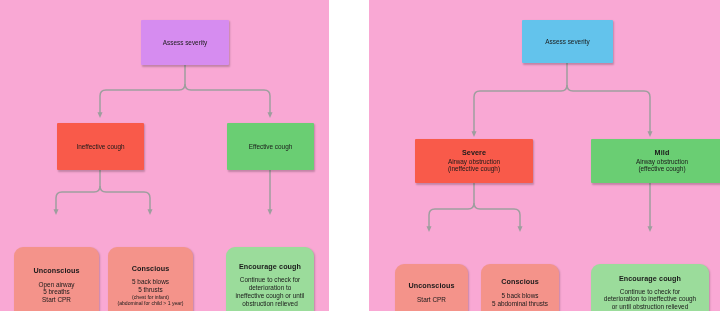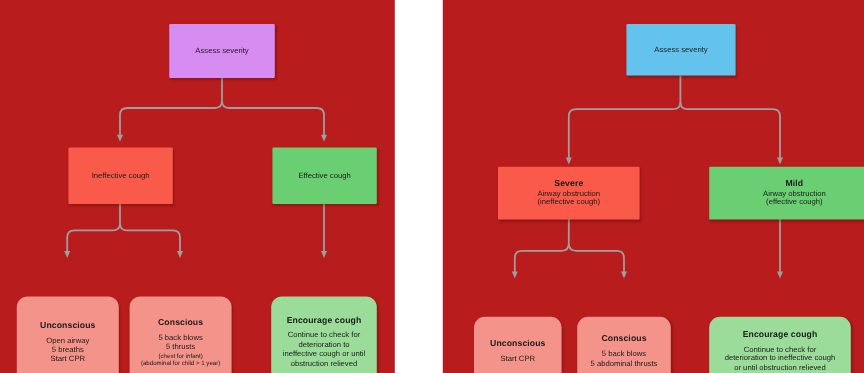--- a/index.html
+++ b/index.html
@@ -16,21 +16,21 @@
   .screen {
     position: relative;
     width: 720px;
     height: 311px;
     background: #ffffff;
   }
   .panel {
     position: absolute;
     top: 0;
     height: 311px;
-    background: #b91c1c;
+    background: #f9a8d4;
     overflow: hidden;
   }
   #panel-left  { left: 0px;   width: 329px; }
   #panel-right { left: 369px; width: 351px; }
 
   .canvas {
     position: absolute;
     inset: 0;
   }
   .edges {

